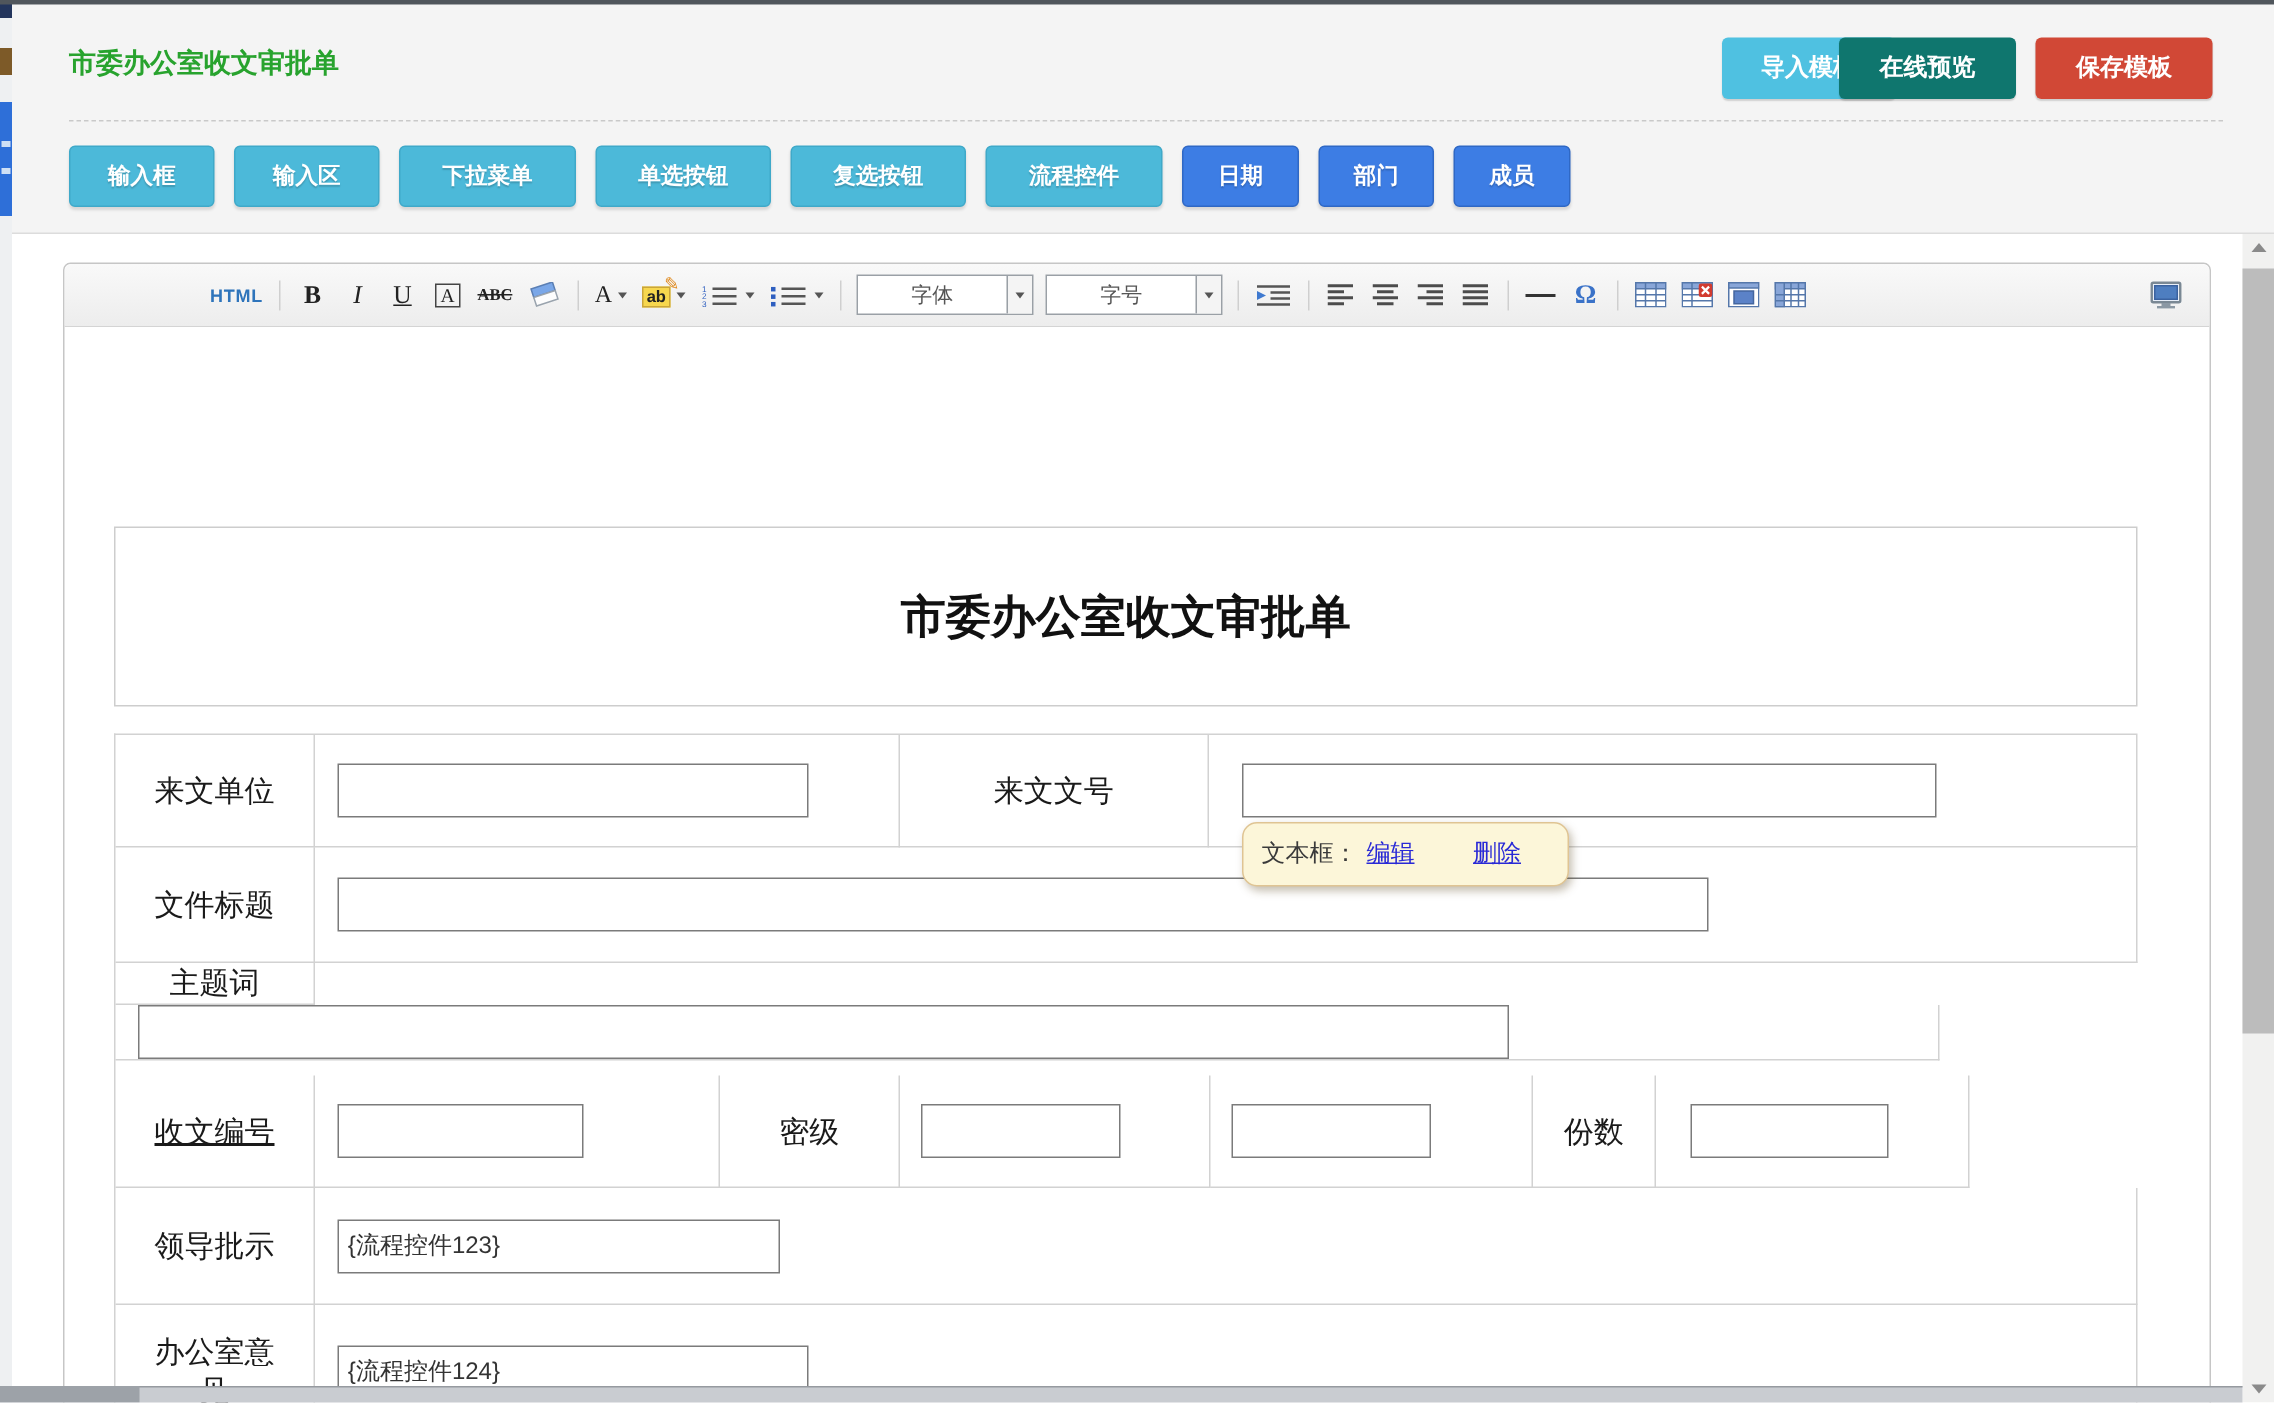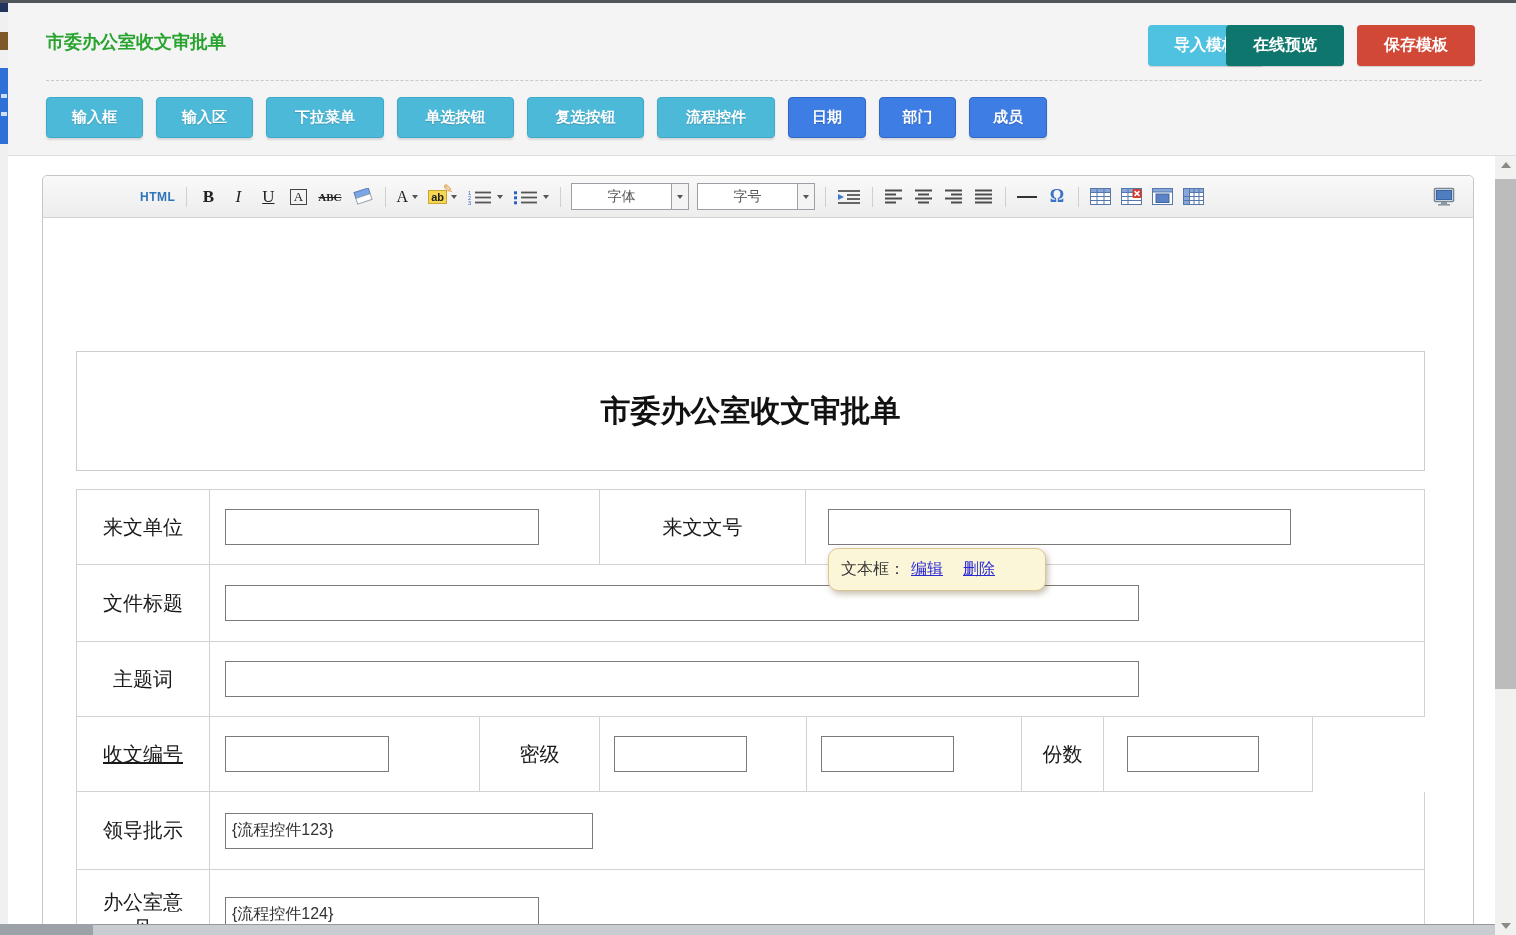--- a/index.html
+++ b/index.html
@@ -77,21 +77,21 @@
   .fwrap span{display:inline-block;width:82px;line-height:26px;}
   input.fbox{height:36px;border:1px solid #7b7b7b;background:#fff;font-size:16px;color:#333;
              padding:0 6px;box-sizing:border-box;font-family:inherit;}
   
   .tooltip{left:828px;top:548px;width:218px;height:43px;background:#fcf6d9;
            border:1px solid #dfc493;border-radius:10px;z-index:30;display:flex;align-items:center;
            padding-left:12px;box-sizing:border-box;font-family:"Liberation Serif",serif;font-size:16px;
            box-shadow:2px 3px 6px rgba(90,70,30,.35);color:#3a3a3a;}
   .tt-link{color:#2929d6;text-decoration:underline;cursor:pointer;}
   .tt-edit{margin-left:6px;}
-  .tt-del{margin-left:20px;}
+  .tt-del{margin-left:39px;}
   
   .scrollbar{left:1495px;top:156px;width:21px;height:779px;background:#f1f1f0;z-index:40;}
   .sb-btn{position:absolute;left:0;width:21px;height:18px;display:flex;align-items:center;justify-content:center;}
   .sb-up{top:0;} .sb-down{bottom:0;}
   .tri-up{width:0;height:0;border-left:5px solid transparent;border-right:5px solid transparent;
           border-bottom:6px solid #8a8a8a;}
   .tri-down{width:0;height:0;border-left:5px solid transparent;border-right:5px solid transparent;
             border-top:6px solid #8a8a8a;}
   .sb-thumb{position:absolute;left:0;top:23px;width:21px;height:510px;background:#bcbcbc;}
 </style>
@@ -317,21 +317,21 @@
         </div>
       </div>
 
       <div class="frow" style="height:77px;">
         <div class="fcell flabel" style="width:133px;">文件标题</div>
         <div class="fcell" style="width:1216px;">
           <input class="fbox" style="width: 914px; margin-left: 15px;">
         </div>
       </div>
 
-      <div class="frow" style="height:75px;">
+      <div class="frow" style="height:75px;flex-direction:column;">
         <div class="fcell flabel" style="width:133px;">主题词</div>
         <div class="fcell" style="width:1216px;">
           <input class="fbox" style="width: 914px; margin-left: 15px;">
         </div>
       </div>
 
       <div class="frow" style="height:75px;">
         <div class="fcell flabel" style="width:133px;text-decoration:underline;">收文编号</div>
         <div class="fcell" style="width:270px;">
           <input class="fbox" style="width: 164px; margin-left: 15px;">
@@ -345,21 +345,21 @@
         </div>
         <div class="fcell flabel" style="width:82px;">份数</div>
         <div class="fcell" style="width:209px;">
           <input class="fbox" style="width: 132px; margin-left: 23px;">
         </div>
       </div>
 
       <div class="frow" style="height:78px;">
         <div class="fcell flabel" style="width:133px;">领导批示</div>
         <div class="fcell" style="width:1216px;">
-          <input class="fbox" style="width: 368px; margin-left: 15px;" value="{流程控件123}">
+          <input class="fbox" style="width: 295px; margin-left: 15px;" value="{流程控件123}">
         </div>
       </div>
 
       <div class="frow" style="height:90px;">
         <div class="fcell flabel fwrap" style="width:133px;">
           <span>办公室意见</span>
         </div>
         <div class="fcell" style="width:1216px;">
           <input class="fbox" style="width: 314px; margin-left: 15px;" value="{流程控件124}">
         </div>

